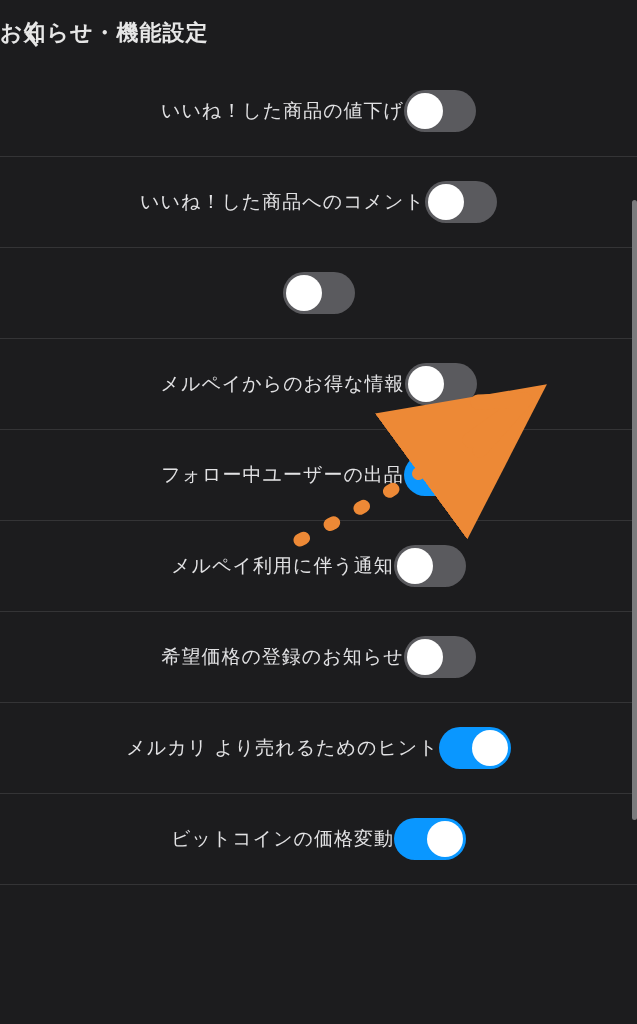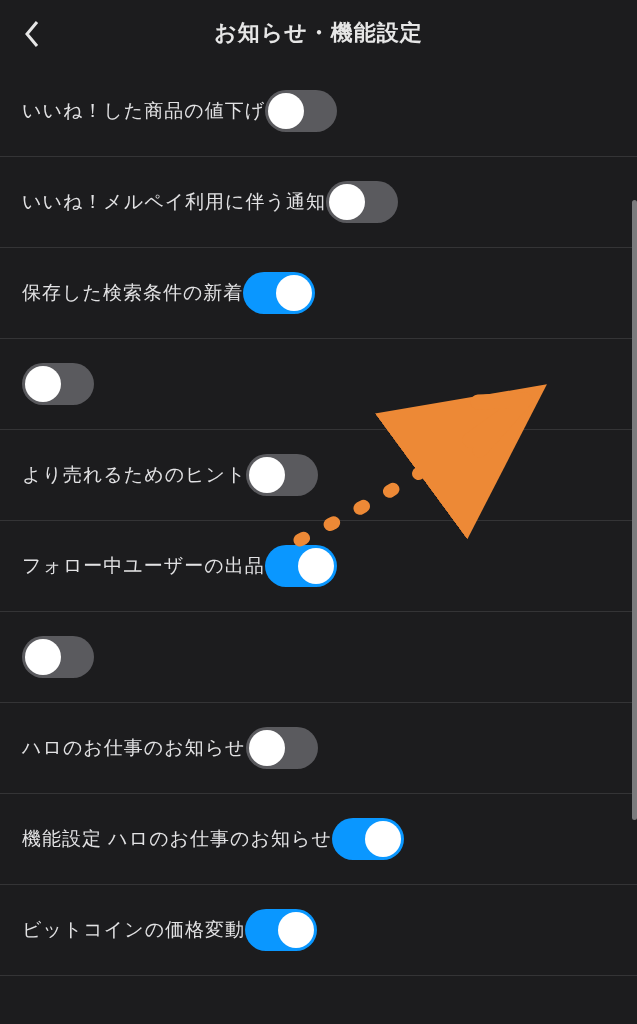--- a/index.html
+++ b/index.html
@@ -9,21 +9,21 @@
     background: #1c1c1e;
     font-family: -apple-system, "Hiragino Kaku Gothic ProN", sans-serif;
     color: #e6e6e6;
     overflow: hidden;
     position: relative;
   }
   .header {
     height: 66px;
     display: flex;
     align-items: center;
-    justify-content: center;
+    justify-content: flex-start;
     position: relative;
   }
   .back-btn {
     position: absolute;
     left: 14px;
     top: 16px;
     width: 36px;
     height: 36px;
     display: flex;
     align-items: center;
@@ -35,21 +35,21 @@
     font-size: 22px;
     font-weight: 600;
     letter-spacing: 1px;
   }
   .list {
     width: 100%;
   }
   .row {
     display: flex;
     align-items: center;
-    justify-content: flex-start;
+    justify-content: center;
     padding: 24px 22px 24px 22px;
     border-bottom: 1px solid #343436;
   }
   .row-label {
     font-size: 19px;
     letter-spacing: 1px;
     color: #e2e2e4;
   }
   .toggle {
     width: 72px;
@@ -104,61 +104,56 @@
 </div>
 
 <div class="list" id="list">
     <div class="row">
       <div class="row-label">いいね！した商品の値下げ</div>
       <div class="toggle off">
         <div class="knob"></div>
       </div>
     </div>
     <div class="row">
-      <div class="row-label">いいね！メルペイ利用に伴う通知</div>
+      <div class="row-label">いいね！した商品へのコメント</div>
       <div class="toggle off">
-        <div class="knob"></div>
-      </div>
-    </div>
-    <div class="row">
-      <div class="row-label">保存した検索条件の新着</div>
-      <div class="toggle on">
         <div class="knob"></div>
       </div>
     </div>
     <div class="row">
       <div class="toggle off">
         <div class="knob"></div>
       </div>
     </div>
     <div class="row">
-      <div class="row-label">より売れるためのヒント</div>
+      <div class="row-label">メルペイからのお得な情報</div>
       <div class="toggle off">
         <div class="knob"></div>
       </div>
     </div>
     <div class="row">
       <div class="row-label">フォロー中ユーザーの出品</div>
       <div class="toggle on">
         <div class="knob"></div>
       </div>
     </div>
     <div class="row">
+      <div class="row-label">メルペイ利用に伴う通知</div>
       <div class="toggle off">
         <div class="knob"></div>
       </div>
     </div>
     <div class="row">
-      <div class="row-label">ハロのお仕事のお知らせ</div>
+      <div class="row-label">希望価格の登録のお知らせ</div>
       <div class="toggle off">
         <div class="knob"></div>
       </div>
     </div>
     <div class="row">
-      <div class="row-label">機能設定 ハロのお仕事のお知らせ</div>
+      <div class="row-label">メルカリ より売れるためのヒント</div>
       <div class="toggle on">
         <div class="knob"></div>
       </div>
     </div>
     <div class="row">
       <div class="row-label">ビットコインの価格変動</div>
       <div class="toggle on">
         <div class="knob"></div>
       </div>
     </div>

